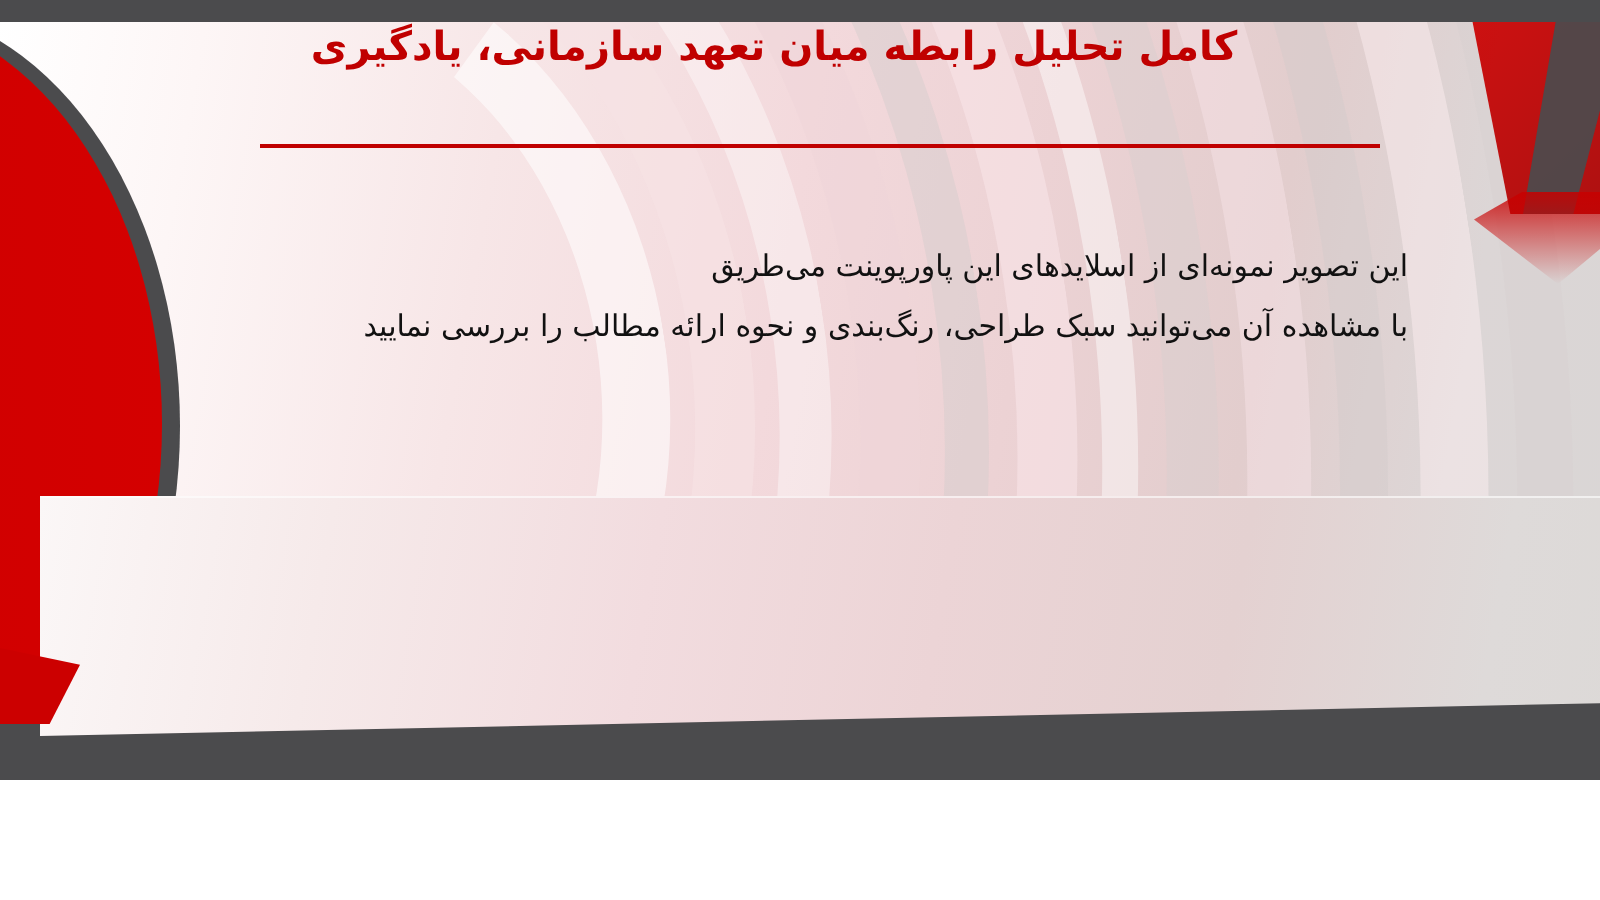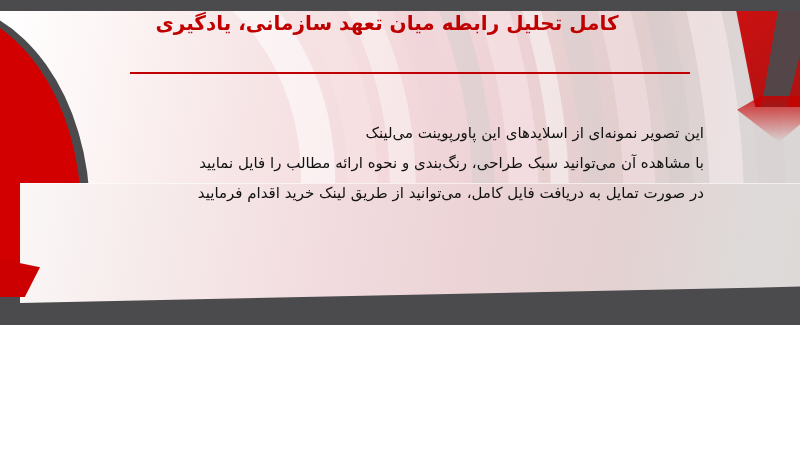--- a/index.html
+++ b/index.html
@@ -7,21 +7,21 @@
     padding: 0;
     background: #ffffff;
   }
   body {
     font-family: "DejaVu Sans", sans-serif;
   }
 
   #slide {
     position: relative;
     width: 800px;
-    height: 325px;
+    height: 390px;
     overflow: hidden;
     background: #ffffff;
   }
 
   
   .bg-base {
     position: absolute;
     inset: 0;
     background:
       linear-gradient(100deg,
@@ -229,19 +229,18 @@
   <div class="red-sliver"></div>
 
   <div class="content">
 
     <div class="title-block">
       <div class="title-line">کامل تحلیل رابطه میان تعهد سازمانی، یادگیری</div>
     </div>
     <div class="title-rule"></div>
 
     <div class="body-block">
-      <div class="body-line">این تصویر نمونه‌ای از اسلایدهای این پاورپوینت می‌لینک</div>
-      <div class="body-line">با مشاهده آن می‌توانید سبک طراحی، رنگ‌بندی و نحوه ارائه مطالب را فایل نمایید</div>
-      <div class="body-line">در صورت تمایل به دریافت فایل کامل، می‌توانید از طریق لینک خرید اقدام فرمایید</div>
+      <div class="body-line">این تصویر نمونه‌ای از اسلایدهای این پاورپوینت می‌طریق</div>
+      <div class="body-line">با مشاهده آن می‌توانید سبک طراحی، رنگ‌بندی و نحوه ارائه مطالب را بررسی نمایید</div>
     </div>
 
   </div>
 </div>
 
 </body></html>

